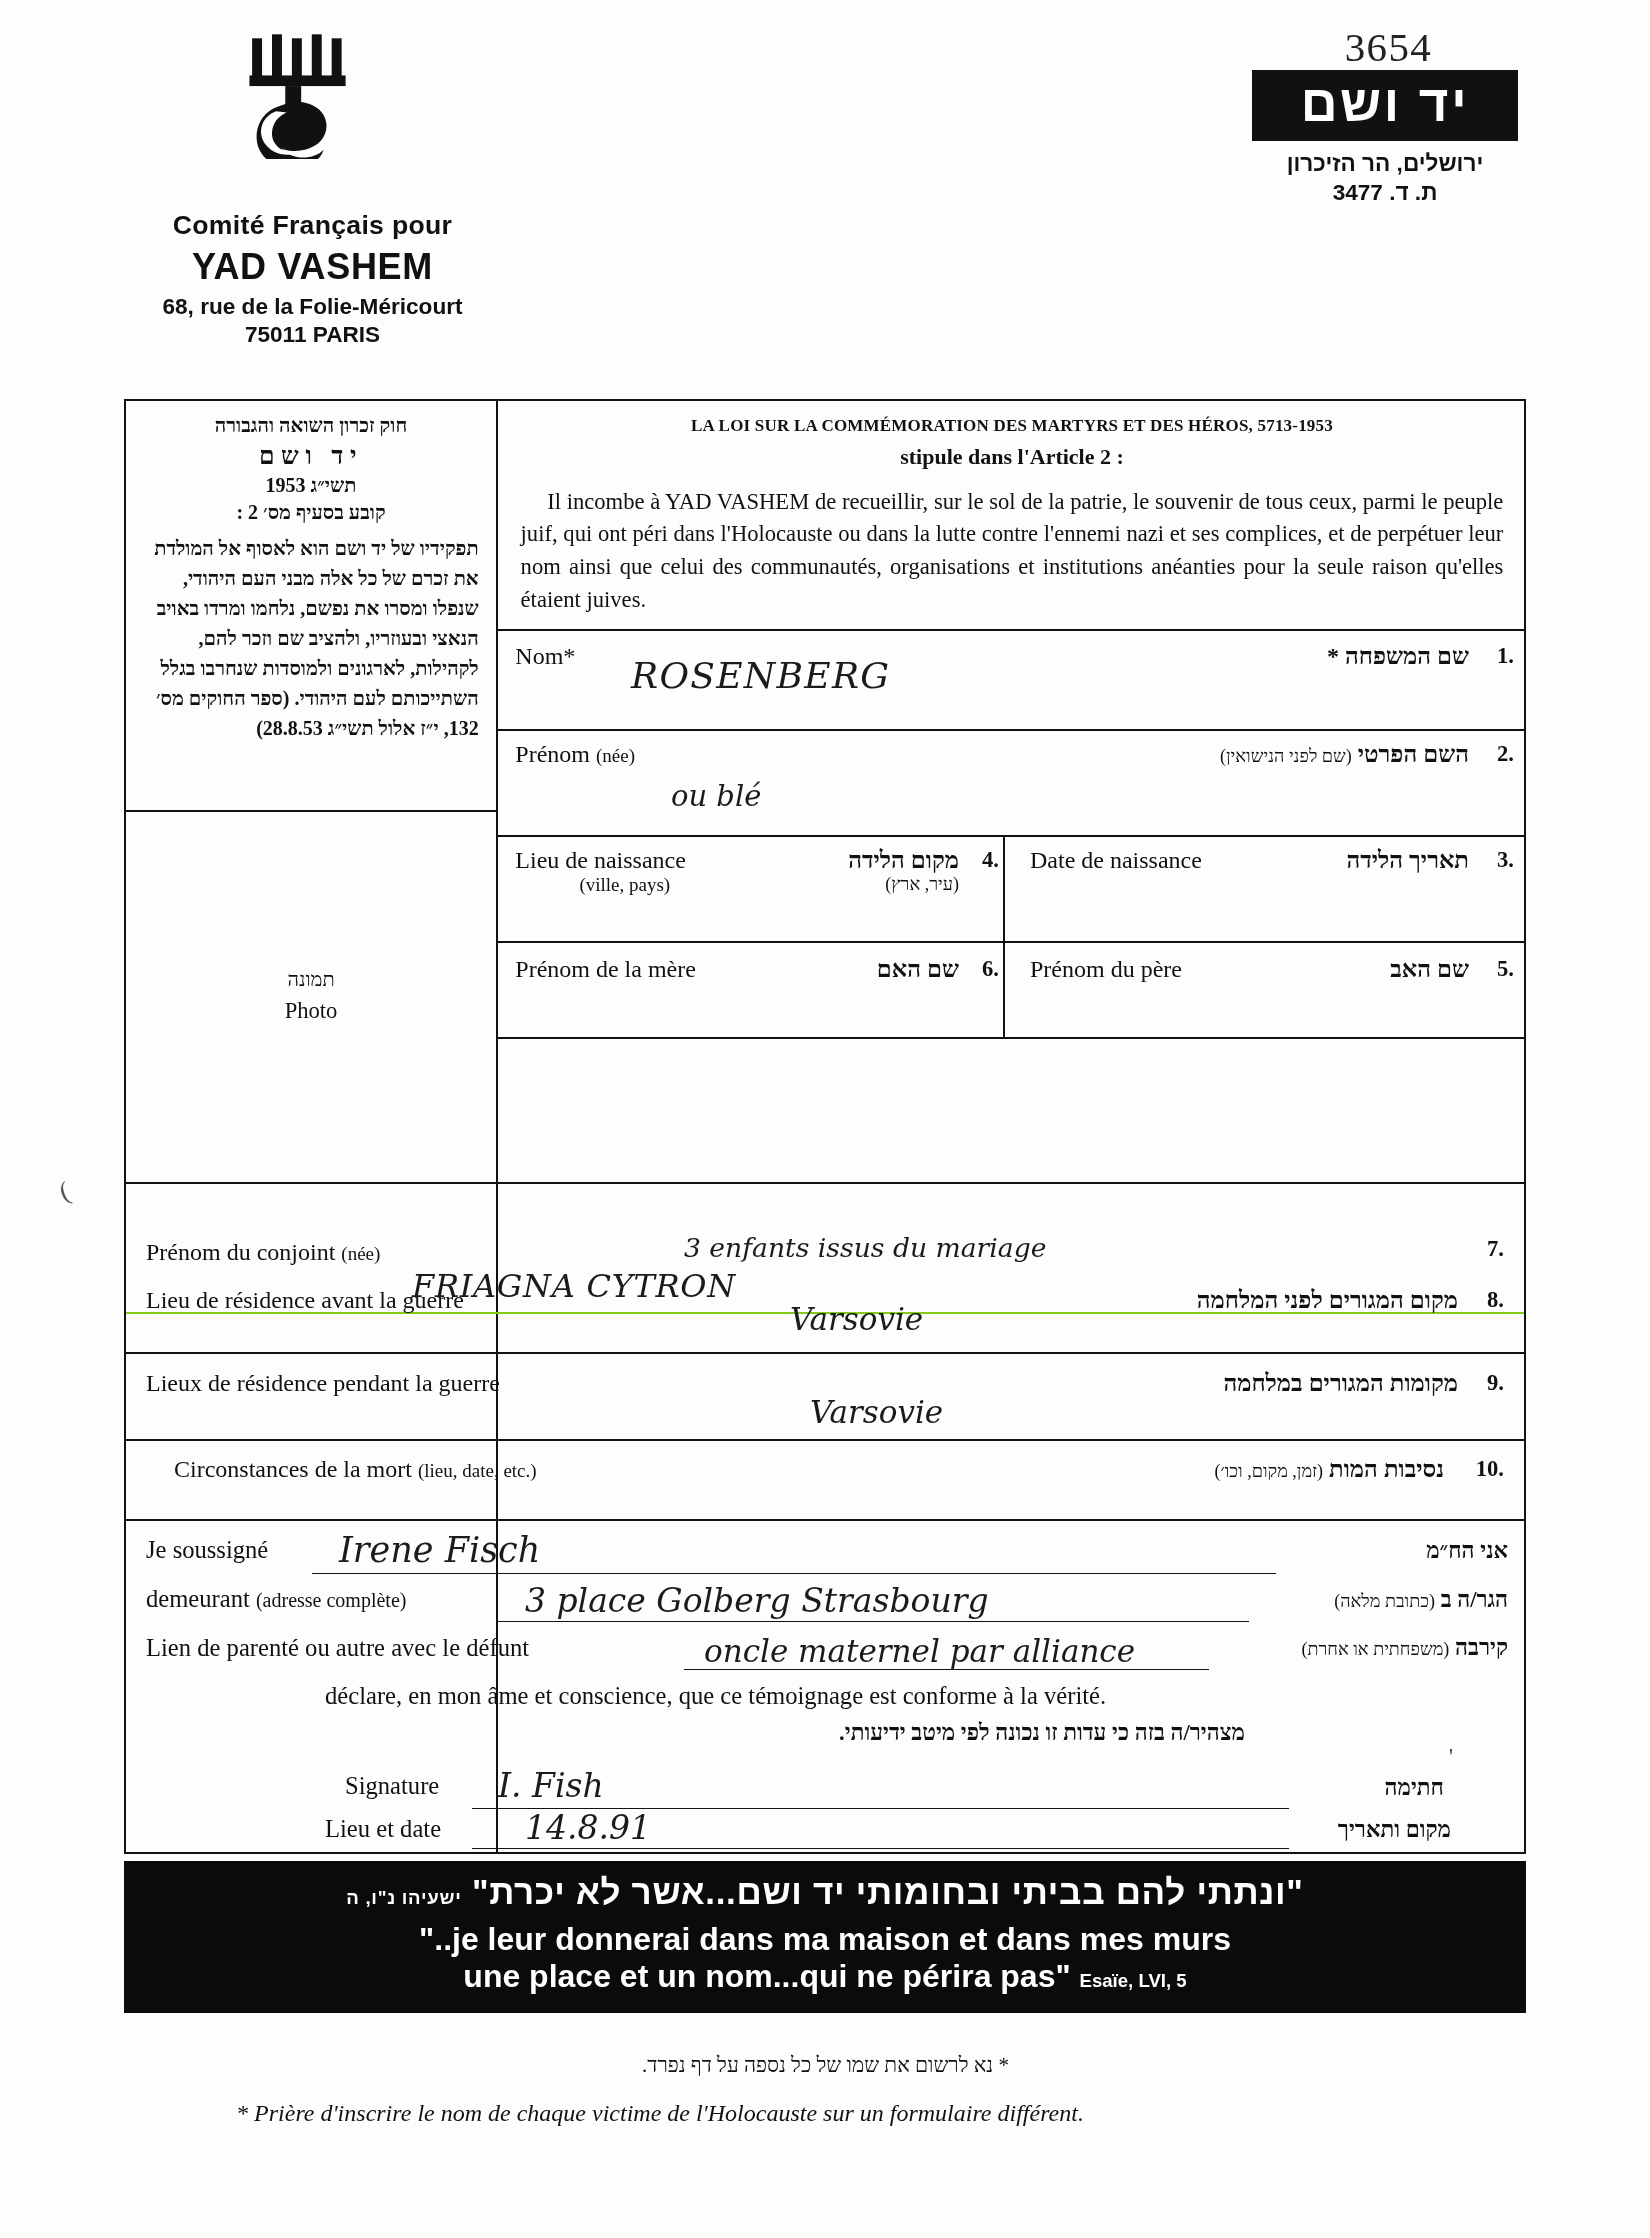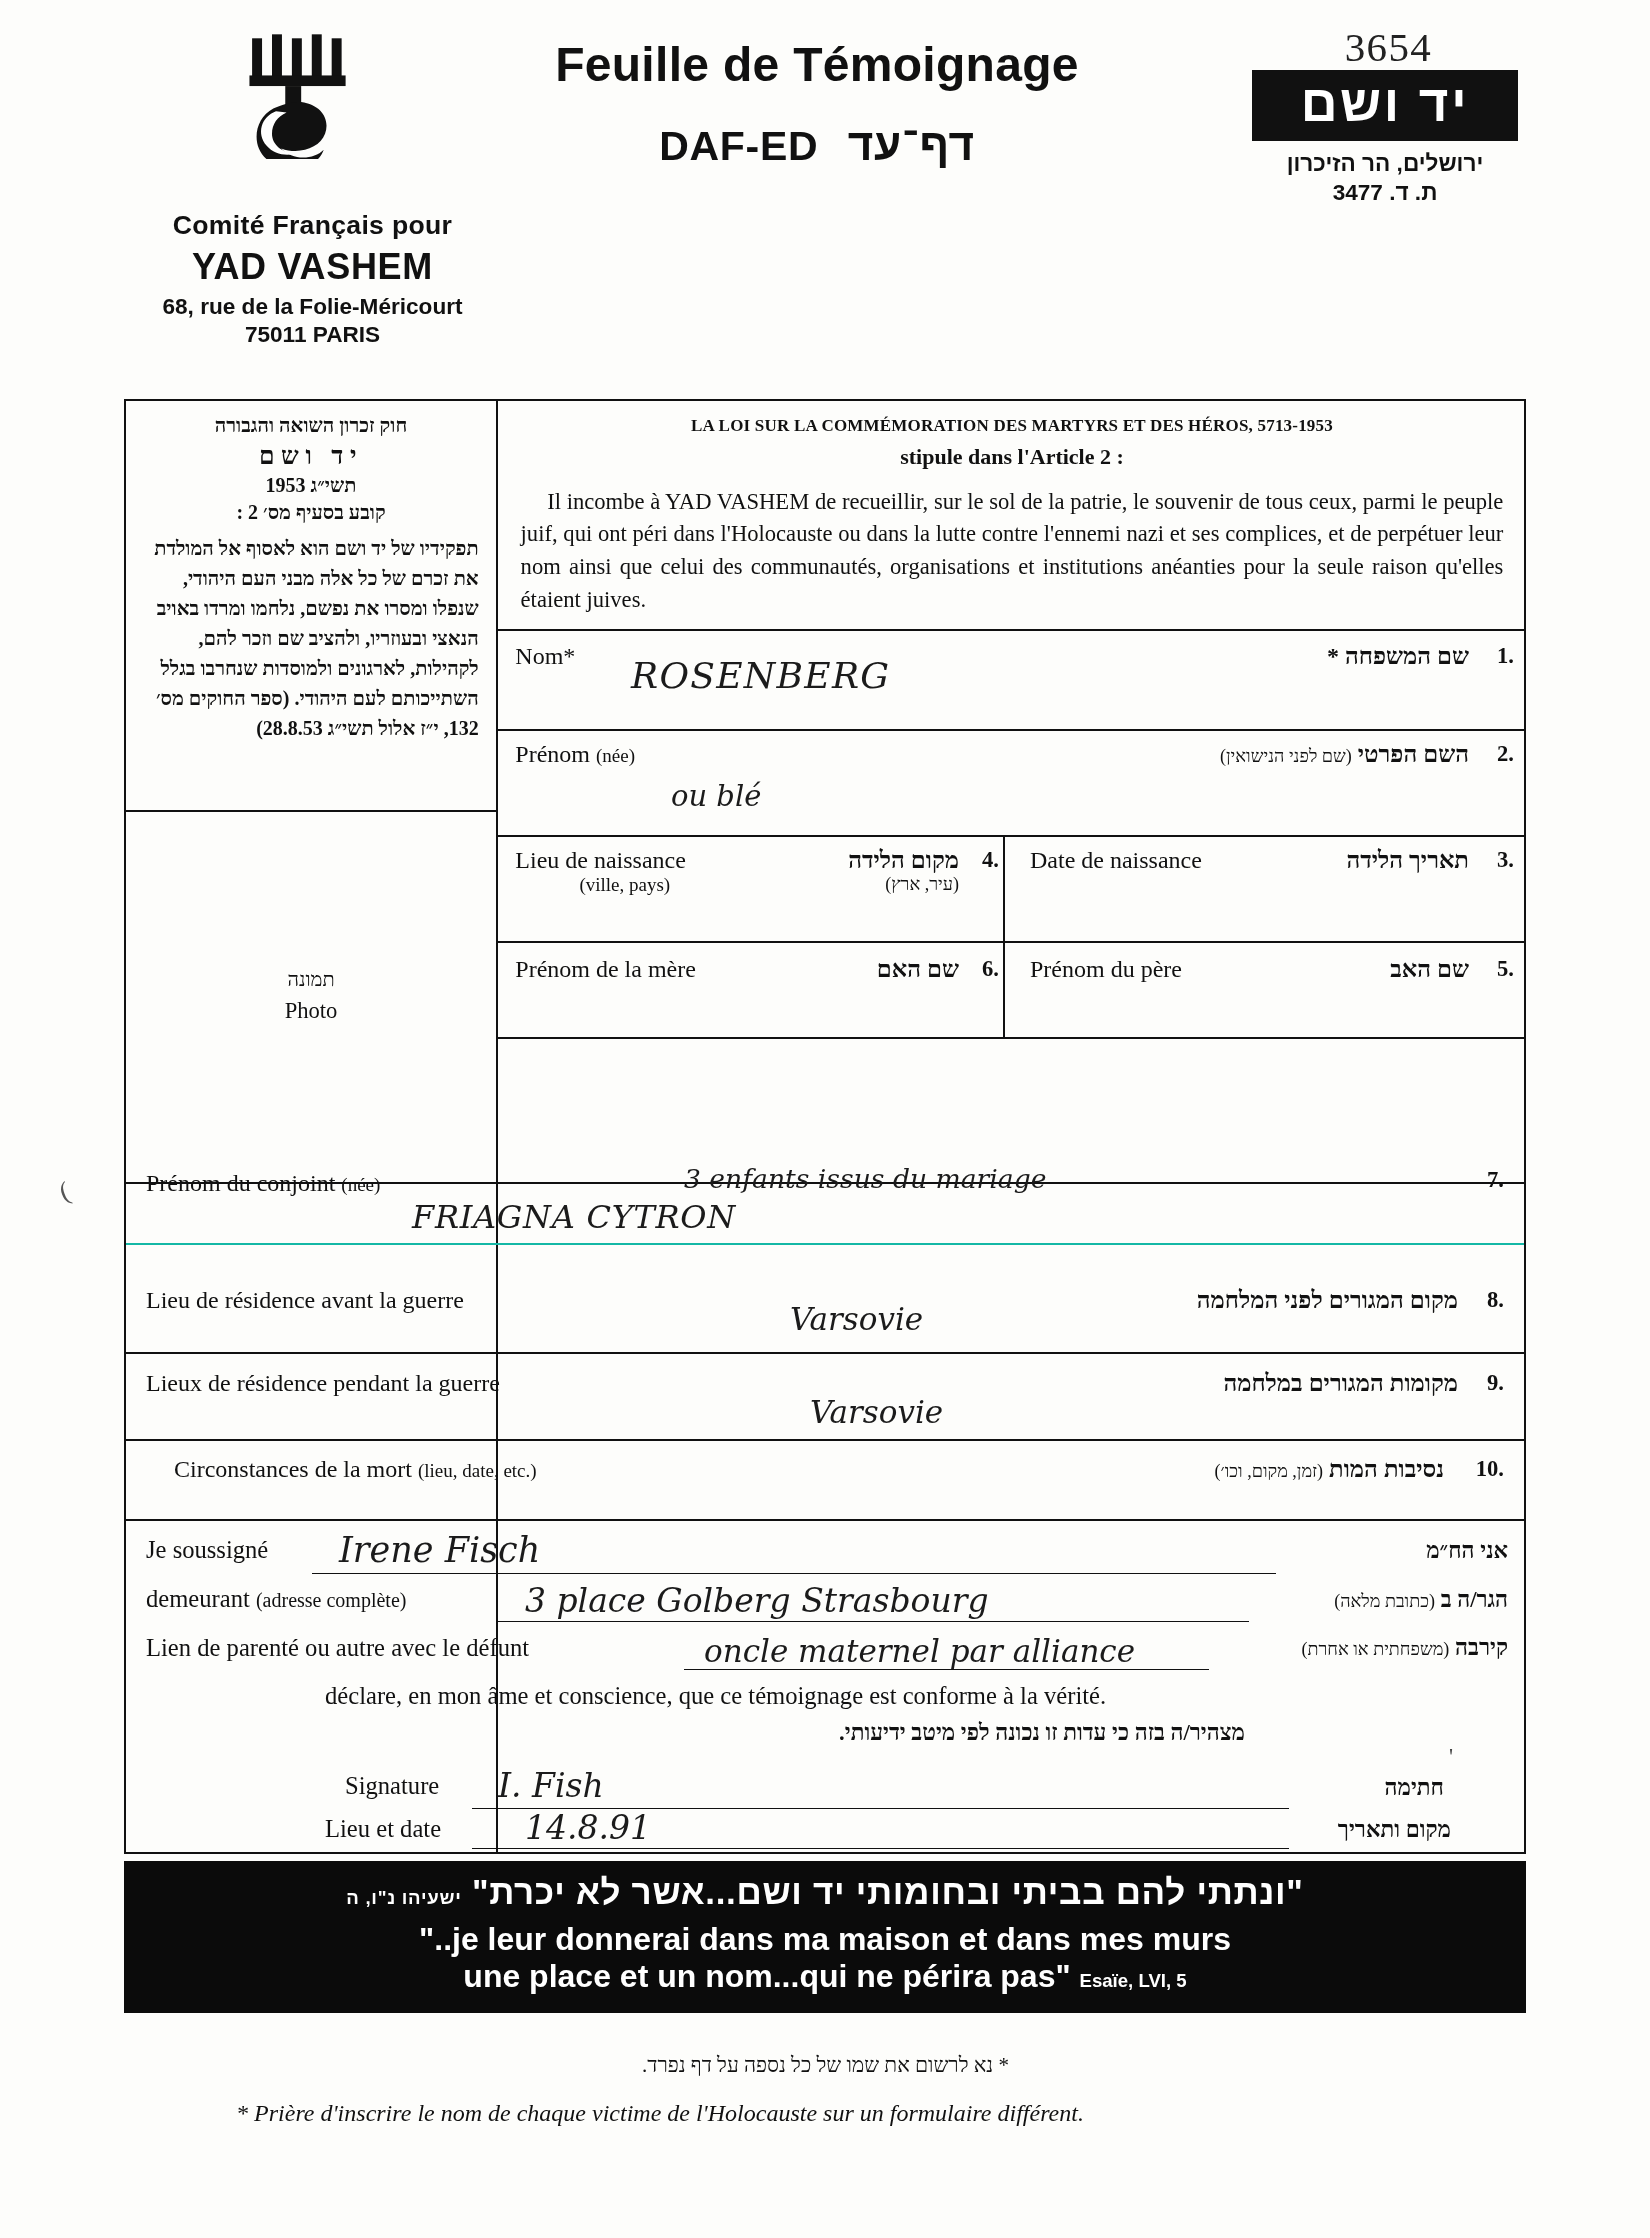--- a/index.html
+++ b/index.html
@@ -334,27 +334,20 @@
       </svg>
     </div>
 
     <div class="comite">
       <div class="l1">Comité Français pour</div>
       <div class="l2">YAD VASHEM</div>
       <div class="l3">68, rue de la Folie-Méricourt</div>
       <div class="l4">75011 PARIS</div>
     </div>
 
-    <div class="title-block">
-      <div class="title-fr">Feuille de Témoignage</div>
-      <div class="title-sub">
-        <span>DAF-ED</span>
-        <span class="heb">דף־עד</span>
-      </div>
-    </div>
 
     <div class="ref-number">3654</div>
 
     <div class="yv-logo">
       <div class="yv-mark">יד ושם</div>
       <div class="yv-sub">
         <div>ירושלים, הר הזיכרון</div>
         <div>ת. ד. 3477</div>
       </div>
     </div>
@@ -433,21 +426,21 @@
 
         <span class="lbl-fr" style="left:532px; top:13.3px;">Prénom du père</span>
         <span class="lbl-he" style="top:13.3px; right:57px;">שם האב</span>
         <span class="num" style="top:13.3px;">5.</span>
       </div>
 
     </div>
 
     <div style="position:absolute; left:0; top:781px; width:100%; border-top:2px solid #111;"></div>
 
-    <div style="position:absolute; left:0; top:758px; width:100%; height:86px; border-bottom:2px solid #14b8a6; box-sizing:border-box;">
+    <div style="position:absolute; left:0; top:827px; width:100%; height:86px; border-bottom:2px solid #84cc16; box-sizing:border-box;">
       <span class="lbl-fr" style="left:20px; top:10.6px;">
         <span>Prénom du conjoint</span>
         <span class="small">(née)</span>
       </span>
       <span class="num" style="top:8px; right:20px;">7.</span>
       <span class="hand" style="left:558px; top:4px; font-size:26.6px;">3 enfants issus du mariage</span>
       <span class="hand" style="left:286px; top:39px; font-size:32px; letter-spacing:0.7px;">FRIAGNA CYTRON</span>
     </div>
 
     <div style="position:absolute; left:0; top:867px; width:100%; height:86px; border-bottom:2px solid #111; box-sizing:border-box;">

